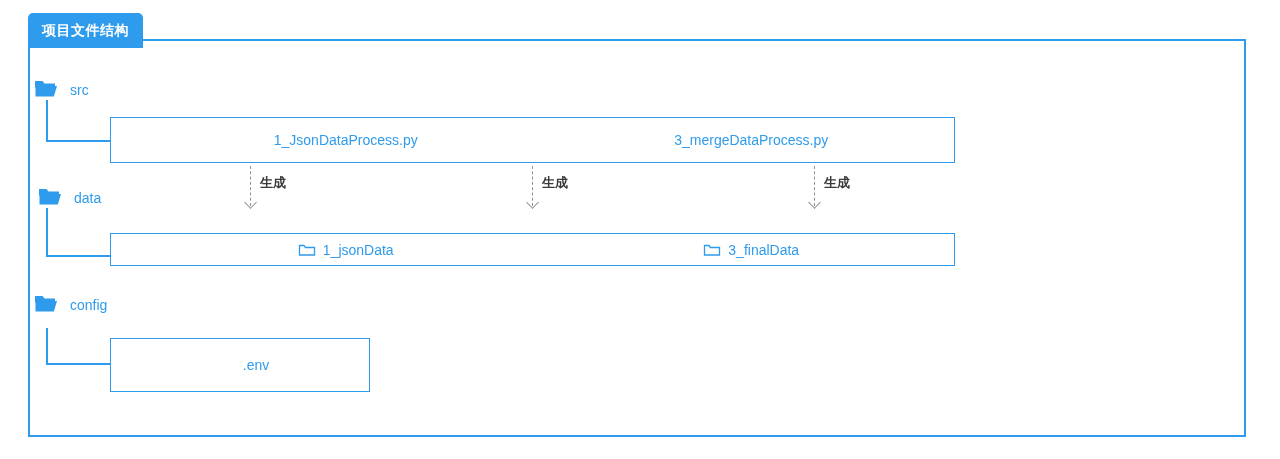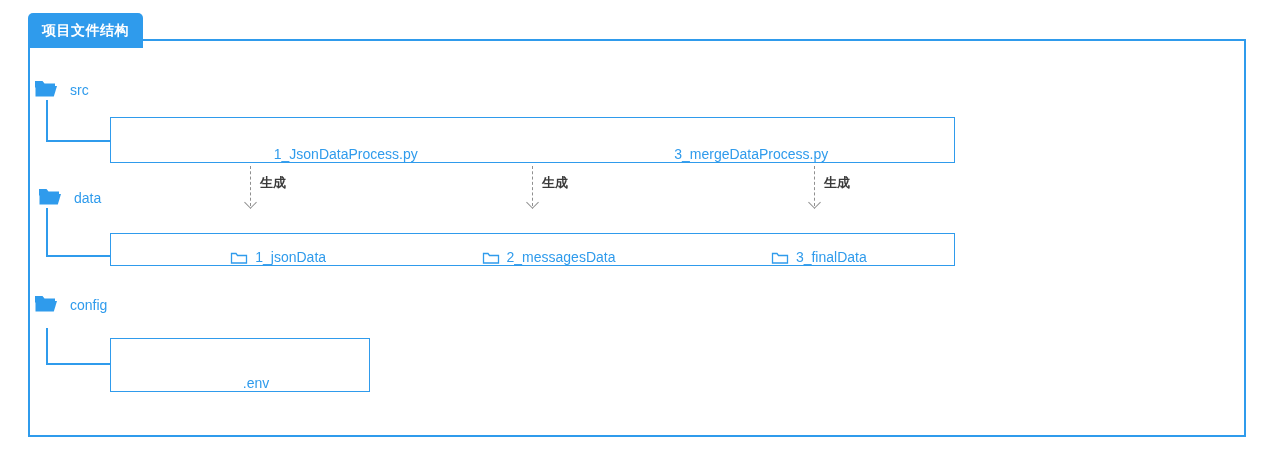--- a/index.html
+++ b/index.html
@@ -60,21 +60,21 @@
     border-left: 2px solid #2f9bec;
     border-bottom: 2px solid #2f9bec;
     z-index: 2;
   }
   .item-box {
     position: absolute;
     border: 1.5px solid #2f9bec;
     background: #ffffff;
     box-sizing: border-box;
     display: flex;
-    align-items: flex-end;
+    align-items: center;
     z-index: 3;
     padding-left: 32px;
   }
   .item-cell {
     flex: 1;
     display: flex;
     align-items: center;
     justify-content: center;
     gap: 7px;
     color: #2f9bec;
@@ -168,28 +168,20 @@
         </svg>
       </span>
       <span>1_jsonData</span>
     </div>
     <div class="item-cell">
       <span class="icon-wrap">
         <svg width="18" height="15" viewBox="0 0 18 15">
           <path d="M1.5 3.5 h4.5 l1.5 2 h9 v7.5 H1.5 z" fill="none" stroke="#2f9bec" stroke-width="1.3"></path>
         </svg>
       </span>
-      <span>2_messagesData</span>
-    </div>
-    <div class="item-cell">
-      <span class="icon-wrap">
-        <svg width="18" height="15" viewBox="0 0 18 15">
-          <path d="M1.5 3.5 h4.5 l1.5 2 h9 v7.5 H1.5 z" fill="none" stroke="#2f9bec" stroke-width="1.3"></path>
-        </svg>
-      </span>
       <span>3_finalData</span>
     </div>
   </div>
 
   <div class="folder-row" style="left:34px; top:294px;">
     <span class="icon-wrap">
       <svg width="24" height="19" viewBox="0 0 24 19">
         <path d="M1 2 h7.5 l2 2.5 H21 v4 H1 z" fill="#2f9bec"></path>
         <path d="M1.5 7 H23 l-3.2 10.5 H1.5 z" fill="#2f9bec"></path>
       </svg>

